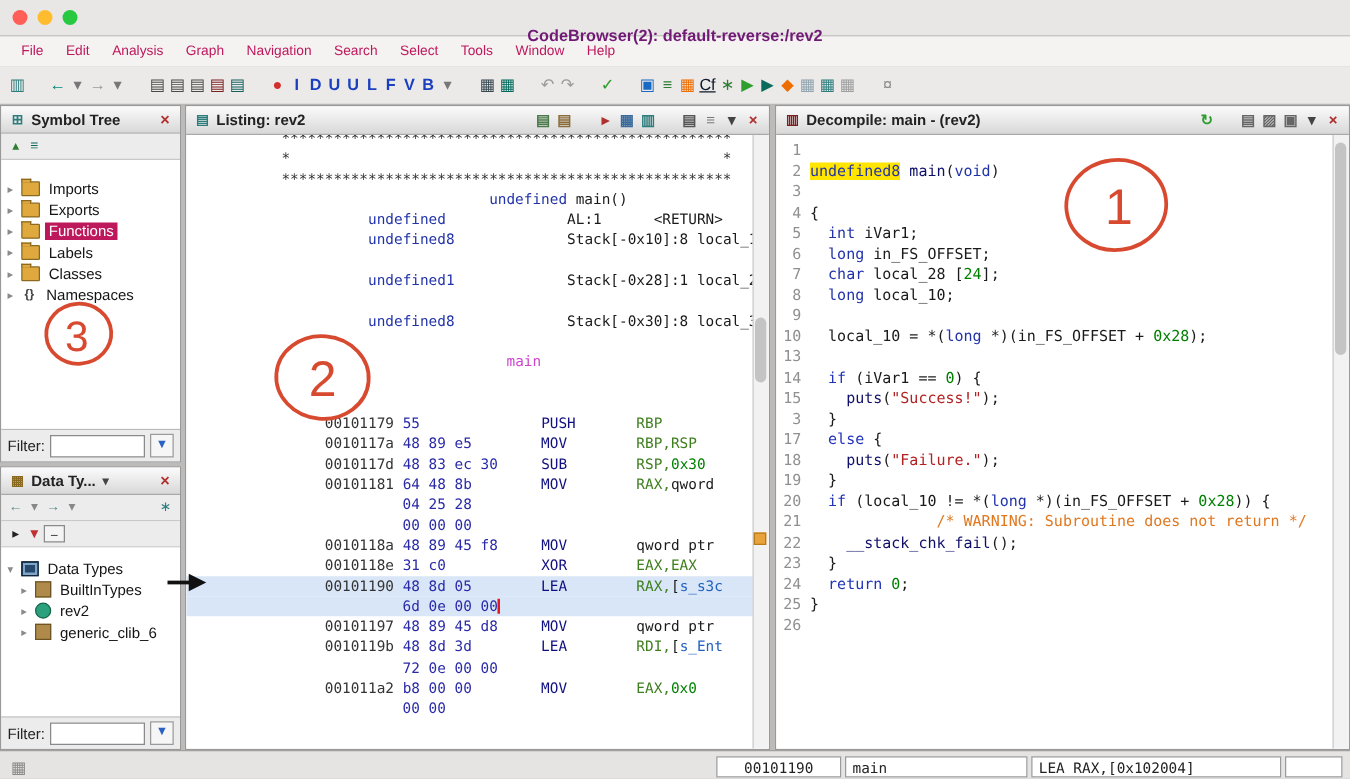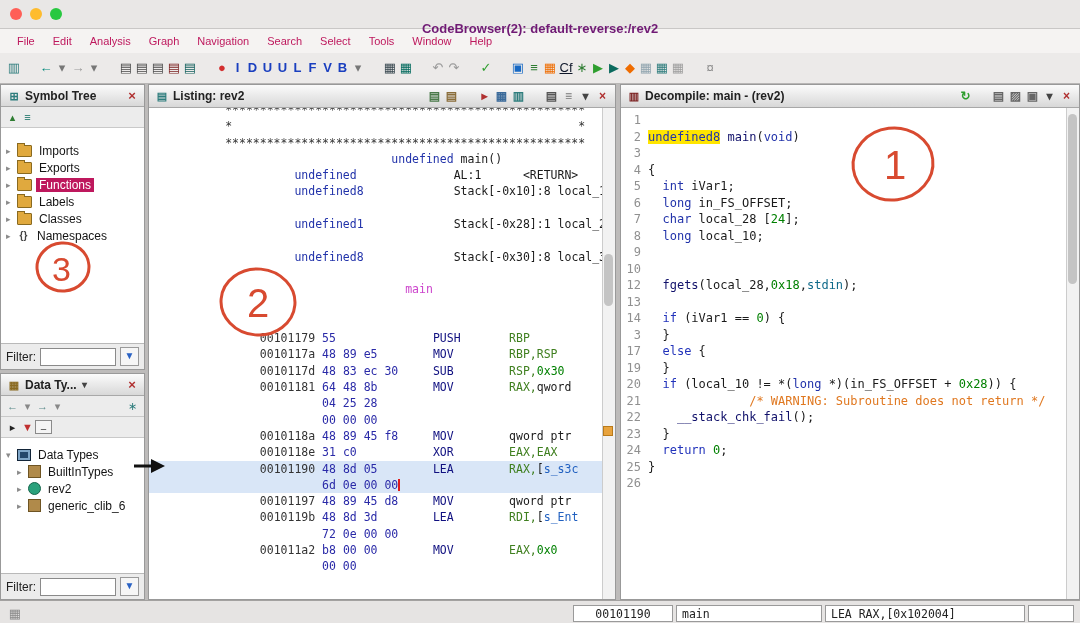--- a/index.html
+++ b/index.html
@@ -369,39 +369,44 @@
             <div class="dline">
               <span class="ln">8</span>
               <span class="dcode"><span>  </span><span class="type">long</span><span> local_10;</span></span>
             </div>
             <div class="dline">
               <span class="ln">9</span>
               <span class="dcode">&nbsp;</span>
             </div>
             <div class="dline">
               <span class="ln">10</span>
-            </div>
-            <div class="dline">
-              <span class="ln">12</span>
-              <span class="dcode"><span>  </span><span class="fn">fgets</span><span>(local_28,</span><span class="const">0x18</span><span>,</span><span class="glob">stdin</span><span>);</span></span>
+              <span class="dcode"><span>  local_10 = *(</span><span class="type">long</span><span> *)(in_FS_OFFSET + </span><span class="const">0x28</span><span>);</span></span>
             </div>
             <div class="dline">
               <span class="ln">13</span>
             </div>
             <div class="dline">
               <span class="ln">14</span>
               <span class="dcode"><span>  </span><span class="kw">if</span><span> (iVar1 == </span><span class="const">0</span><span>) {</span></span>
             </div>
             <div class="dline">
+              <span class="ln">15</span>
+              <span class="dcode"><span>    </span><span class="fn">puts</span><span>(</span><span class="str">"Success!"</span><span>);</span></span>
+            </div>
+            <div class="dline">
               <span class="ln">3</span>
               <span class="dcode"><span>  }</span></span>
             </div>
             <div class="dline">
               <span class="ln">17</span>
               <span class="dcode"><span>  </span><span class="kw">else</span><span> {</span></span>
+            </div>
+            <div class="dline">
+              <span class="ln">18</span>
+              <span class="dcode"><span>    </span><span class="fn">puts</span><span>(</span><span class="str">"Failure."</span><span>);</span></span>
             </div>
             <div class="dline">
               <span class="ln">19</span>
               <span class="dcode"><span>  }</span></span>
             </div>
             <div class="dline">
               <span class="ln">20</span>
               <span class="dcode"><span>  </span><span class="kw">if</span><span> (local_10 != *(</span><span class="type">long</span><span> *)(in_FS_OFFSET + </span><span class="const">0x28</span><span>)) {</span></span>
             </div>
             <div class="dline">

